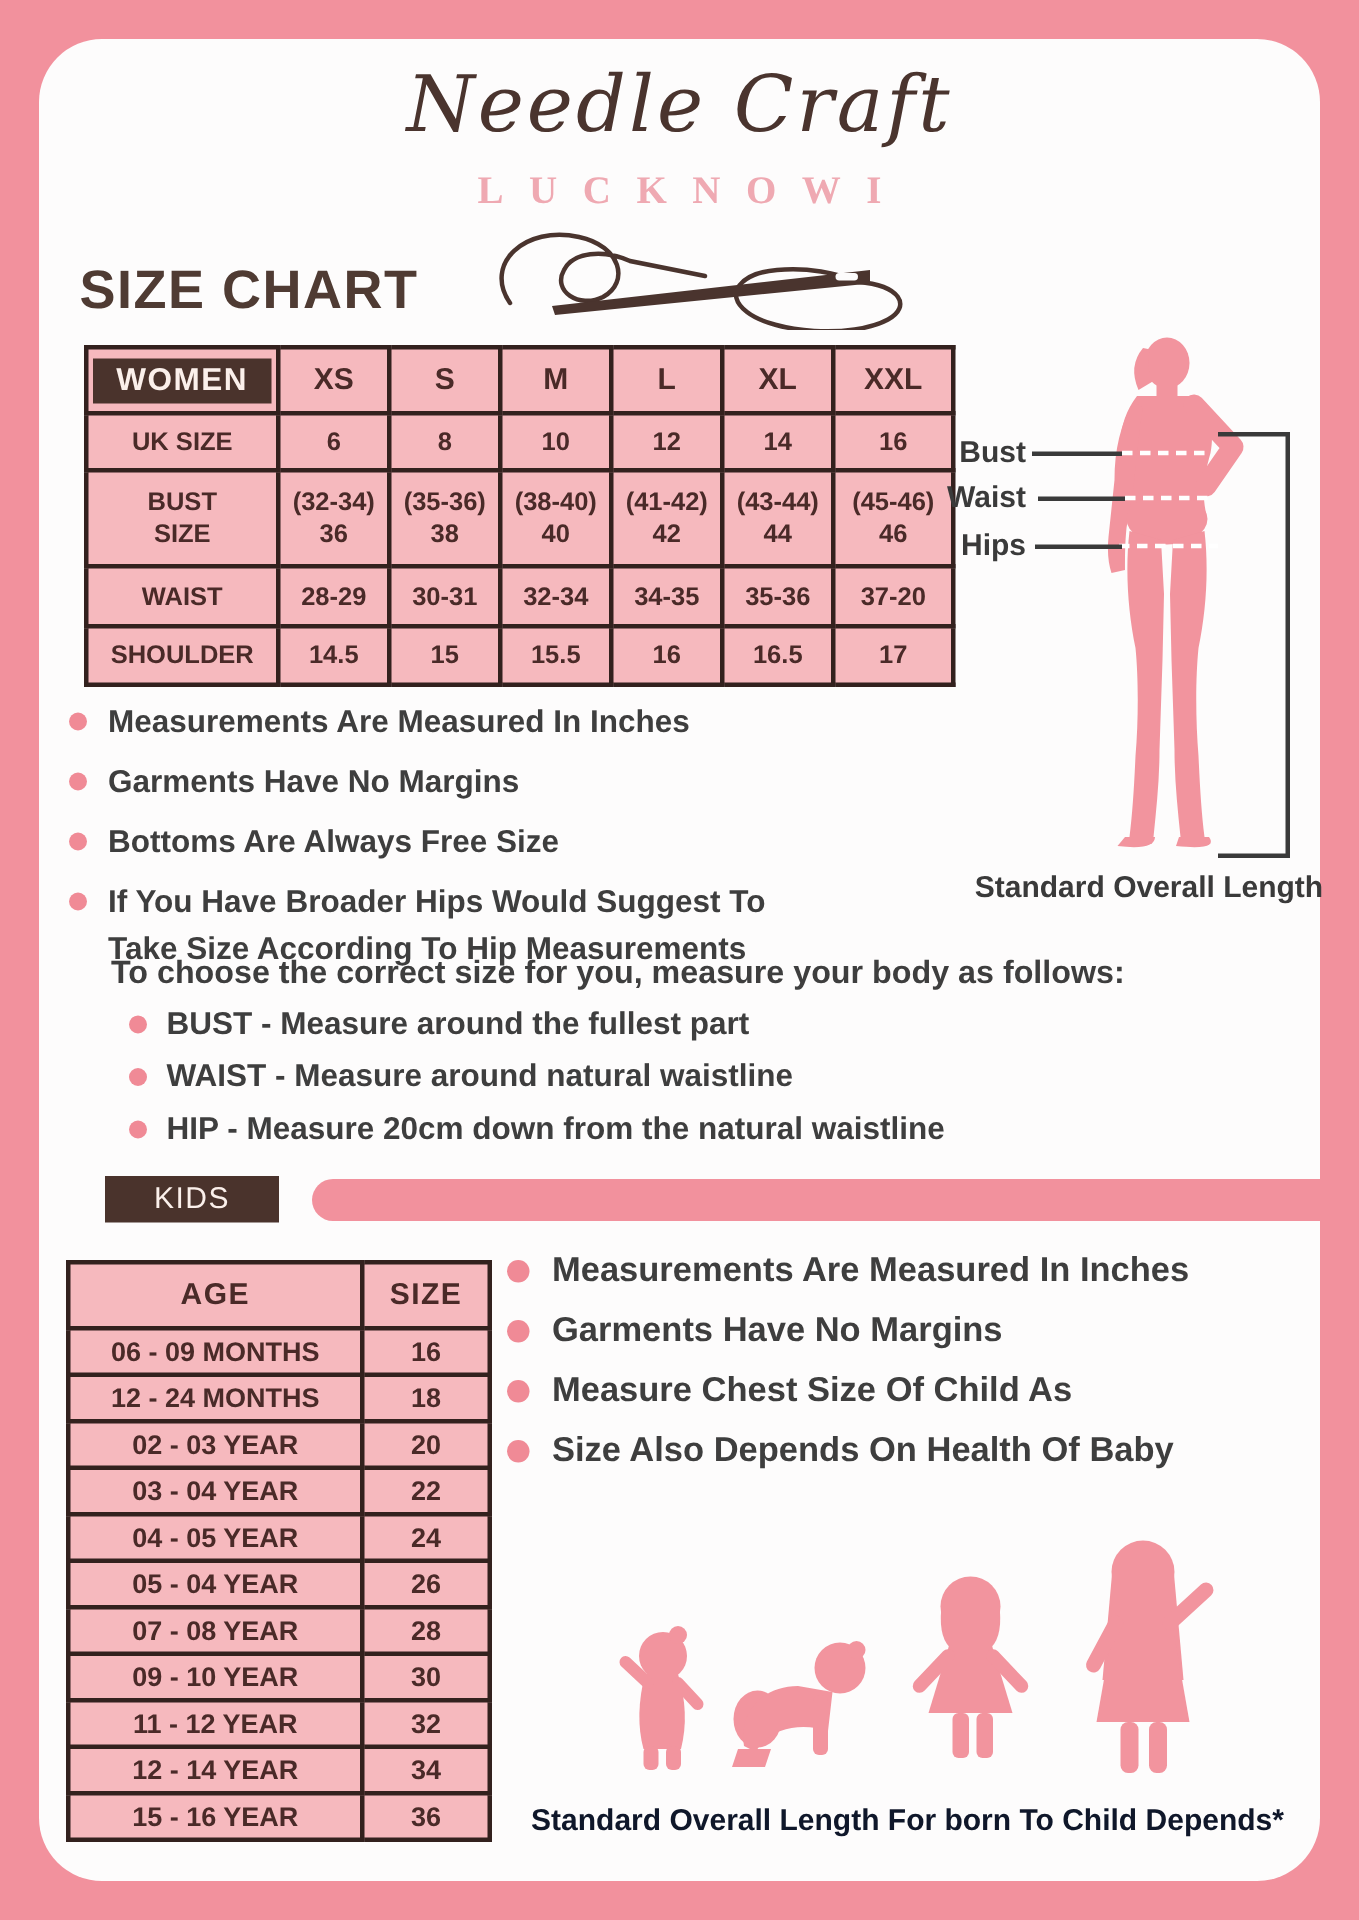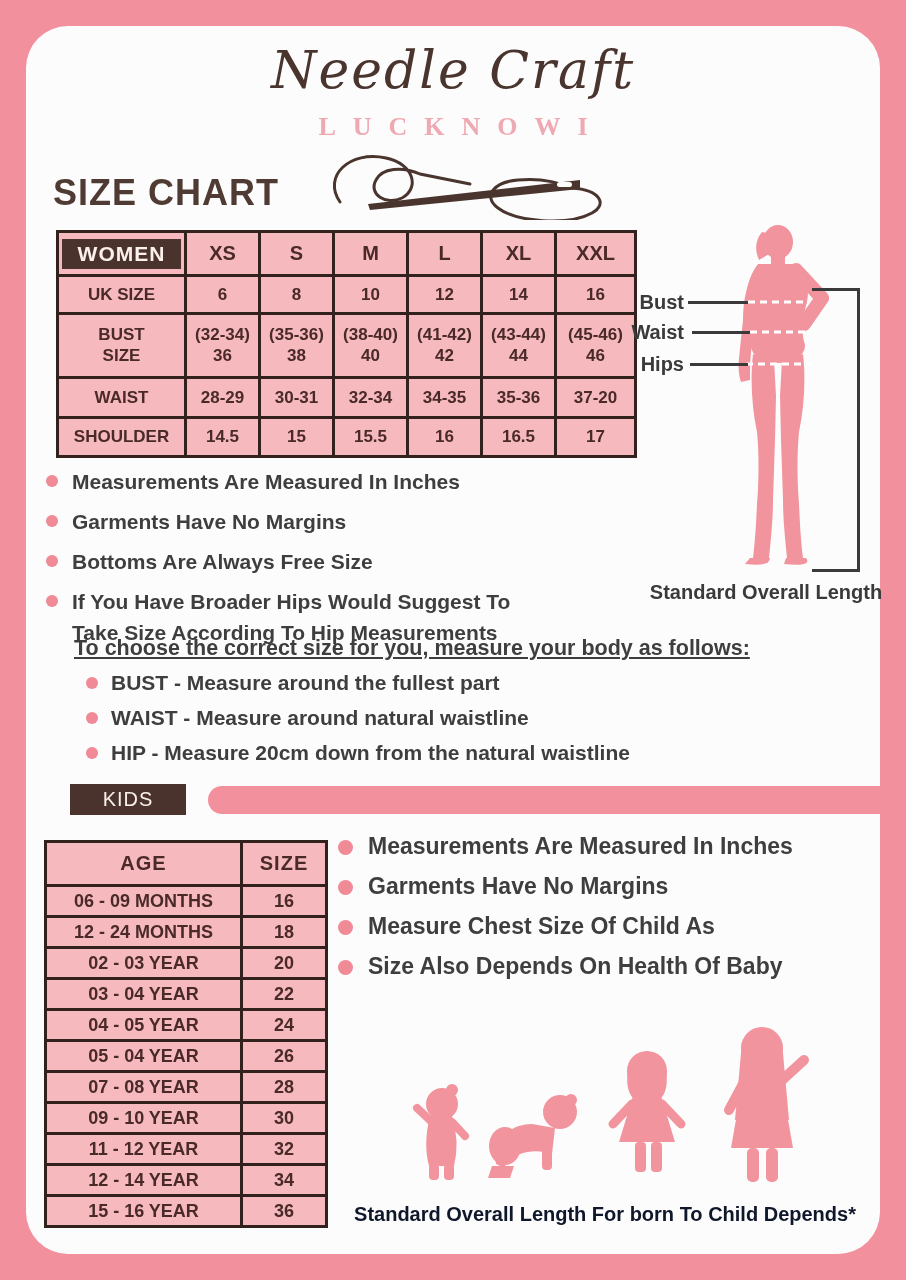--- a/index.html
+++ b/index.html
@@ -56,21 +56,21 @@
   .note-item { display:flex; align-items:flex-start; }
   .dot {
     flex:0 0 auto; border-radius:50%; background:#F08A96;
   }
   .women-notes { left:46px; top:466px; width:580px; gap:9px; }
   .women-notes .dot { width:12px; height:12px; margin:9px 14px 0 0; }
   .women-notes .note-text {
     font-size:21px; font-weight:bold; color:#3E3E3E; line-height:31px;
   }
   .measure-intro {
-    left:74px; top:636px; font-size:21.5px; font-weight:bold; color:#3E3E3E;text-decoration:underline;
+    left:74px; top:636px; font-size:21.5px; font-weight:bold; color:#3E3E3E;
   }
   .measure-list { left:86px; top:671px; width:640px; gap:11px; }
   .measure-list .dot { width:12px; height:12px; margin:6px 13px 0 0; }
   .measure-list .note-text { font-size:21px; font-weight:bold; color:#3E3E3E; }
 
   .kids-notes { left:338px; top:833px; width:560px; gap:13px; }
   .kids-notes .dot { width:15px; height:15px; margin:7px 15px 0 0; }
   .kids-notes .note-text { font-size:23px; font-weight:bold; color:#3E3E3E; }
 
   

